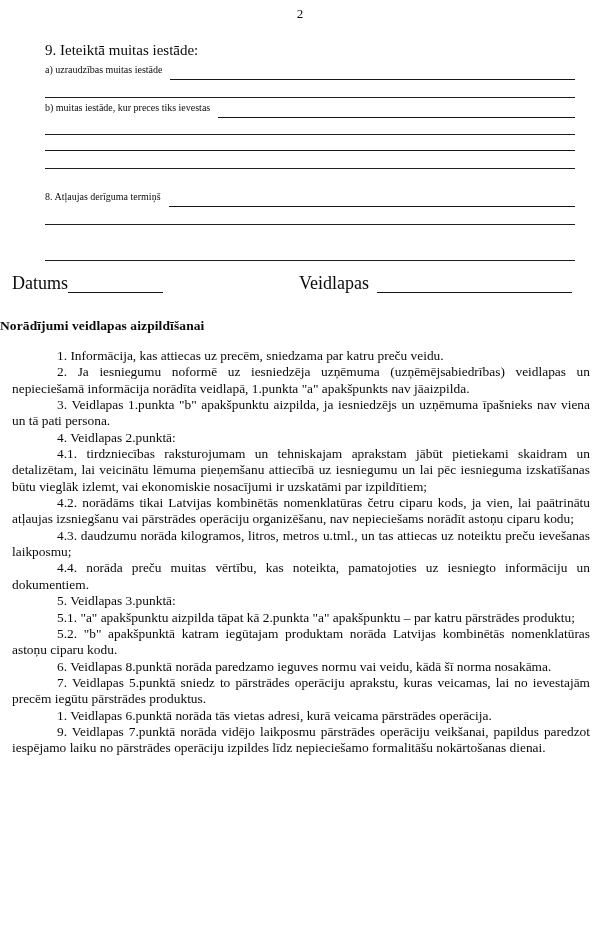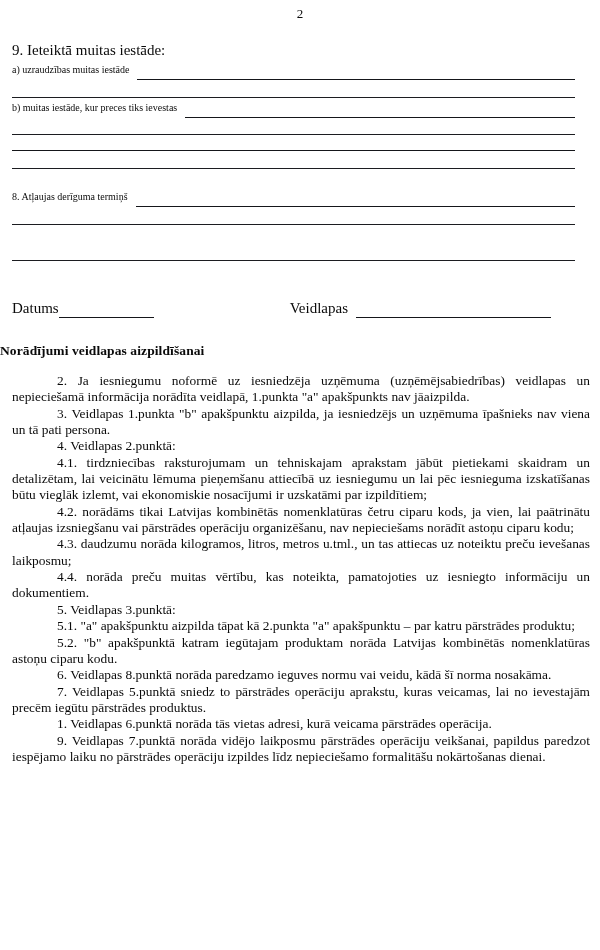--- a/index.html
+++ b/index.html
@@ -27,20 +27,21 @@
     font-size: 13px;
     padding-top: 6px;
     line-height: 16px;
     letter-spacing: 0.2px;
   }
 
   
   .form-section {
     padding: 0 25px 0 12px;
     margin-top: 18px;
+    margin-left: 33px;
   }
   .form-heading {
     font-size: 15px;
     line-height: 20px;
     white-space: nowrap;
   }
   .form-row {
     display: flex;
     align-items: flex-end;
     font-size: 10px;
@@ -65,23 +66,23 @@
   }
   .gap-a { height: 17px; }
   .gap-b { height: 16px; }
   .gap-c { height: 17px; }
   .gap-d { height: 17px; }
 
   
   .sig-row {
     display: flex;
     align-items: flex-end;
-    font-size: 15px;
+    font-size: 18px;
     line-height: 20px;
-    margin-top: 37px;
+    margin-top: 12px;
     padding: 0 9px 0 12px;
     white-space: nowrap;
   }
   .sig-datums-label { flex: 0 0 auto; }
   .sig-datums-fill {
     flex: 0 0 95px;
     border-bottom: 1.3px solid #15161a;
     height: 14px;
   }
   .sig-spacer { flex: 0 0 136px; }
@@ -173,20 +174,21 @@
     <span class="sig-datums-label">Datums</span>
     <span class="sig-datums-fill"></span>
     <span class="sig-spacer"></span>
     <span class="sig-paraksts-label">Veidlapas</span>
     <span class="sig-paraksts-fill"></span>
   </div>
 
   <div class="instructions-title">Norādījumi veidlapas aizpildīšanai</div>
 
   <div class="instructions-body">
+    <p>1. Informācija, kas attiecas uz precēm, sniedzama par katru preču veidu.</p>
     <p>2. Ja iesniegumu noformē uz iesniedzēja uzņēmuma (uzņēmējsabiedrības) veidlapas un nepieciešamā informācija norādīta veidlapā, 1.punkta "a" apakšpunkts nav jāaizpilda.</p>
     <p>3. Veidlapas 1.punkta "b" apakšpunktu aizpilda, ja iesniedzējs un uzņēmuma īpašnieks nav viena un tā pati persona.</p>
     <p>4. Veidlapas 2.punktā:</p>
     <p>4.1. tirdzniecības raksturojumam un tehniskajam aprakstam jābūt pietiekami skaidram un detalizētam, lai veicinātu lēmuma pieņemšanu attiecībā uz iesniegumu un lai pēc iesnieguma izskatīšanas būtu vieglāk izlemt, vai ekonomiskie nosacījumi ir uzskatāmi par izpildītiem;</p>
     <p>4.2. norādāms tikai Latvijas kombinētās nomenklatūras četru ciparu kods, ja vien, lai paātrinātu atļaujas izsniegšanu vai pārstrādes operāciju organizēšanu, nav nepieciešams norādīt astoņu ciparu kodu;</p>
     <p>4.3. daudzumu norāda kilogramos, litros, metros u.tml., un tas attiecas uz noteiktu preču ievešanas laikposmu;</p>
     <p>4.4. norāda preču muitas vērtību, kas noteikta, pamatojoties uz iesniegto informāciju un dokumentiem.</p>
     <p>5. Veidlapas 3.punktā:</p>
     <p>5.1. "a" apakšpunktu aizpilda tāpat kā 2.punkta "a" apakšpunktu – par katru pārstrādes produktu;</p>
     <p>5.2. "b" apakšpunktā katram iegūtajam produktam norāda Latvijas kombinētās nomenklatūras astoņu ciparu kodu.</p>

